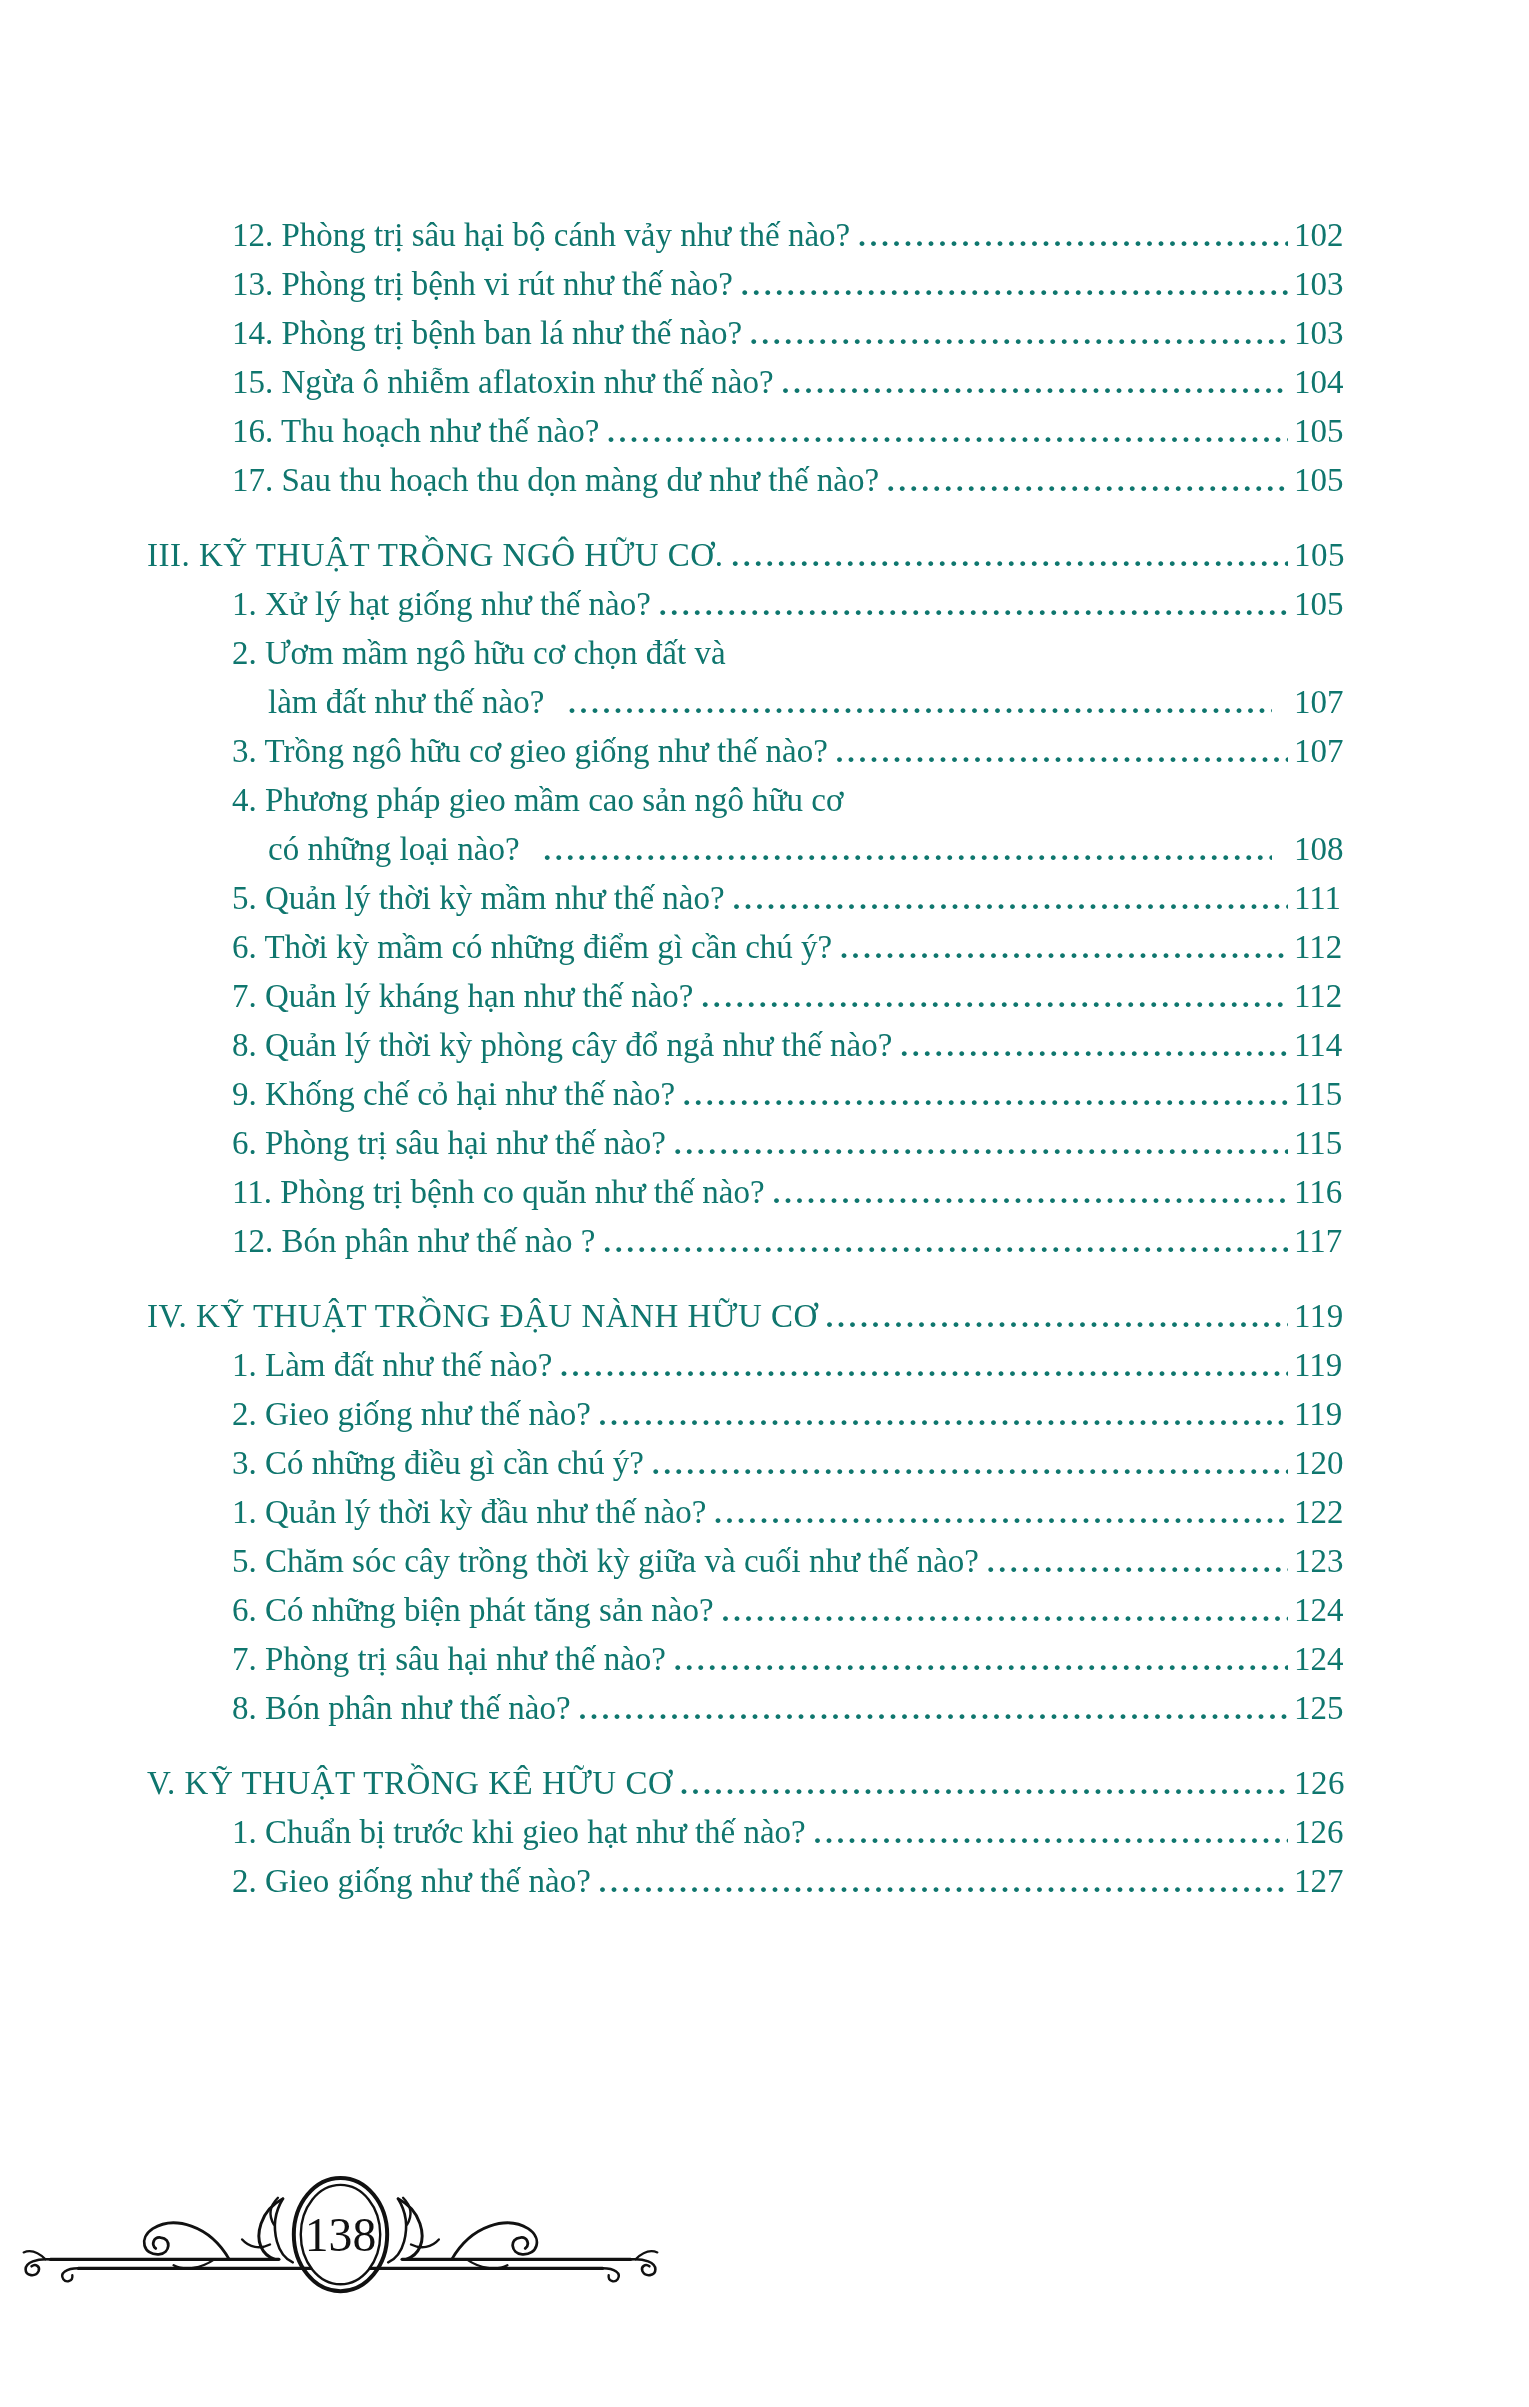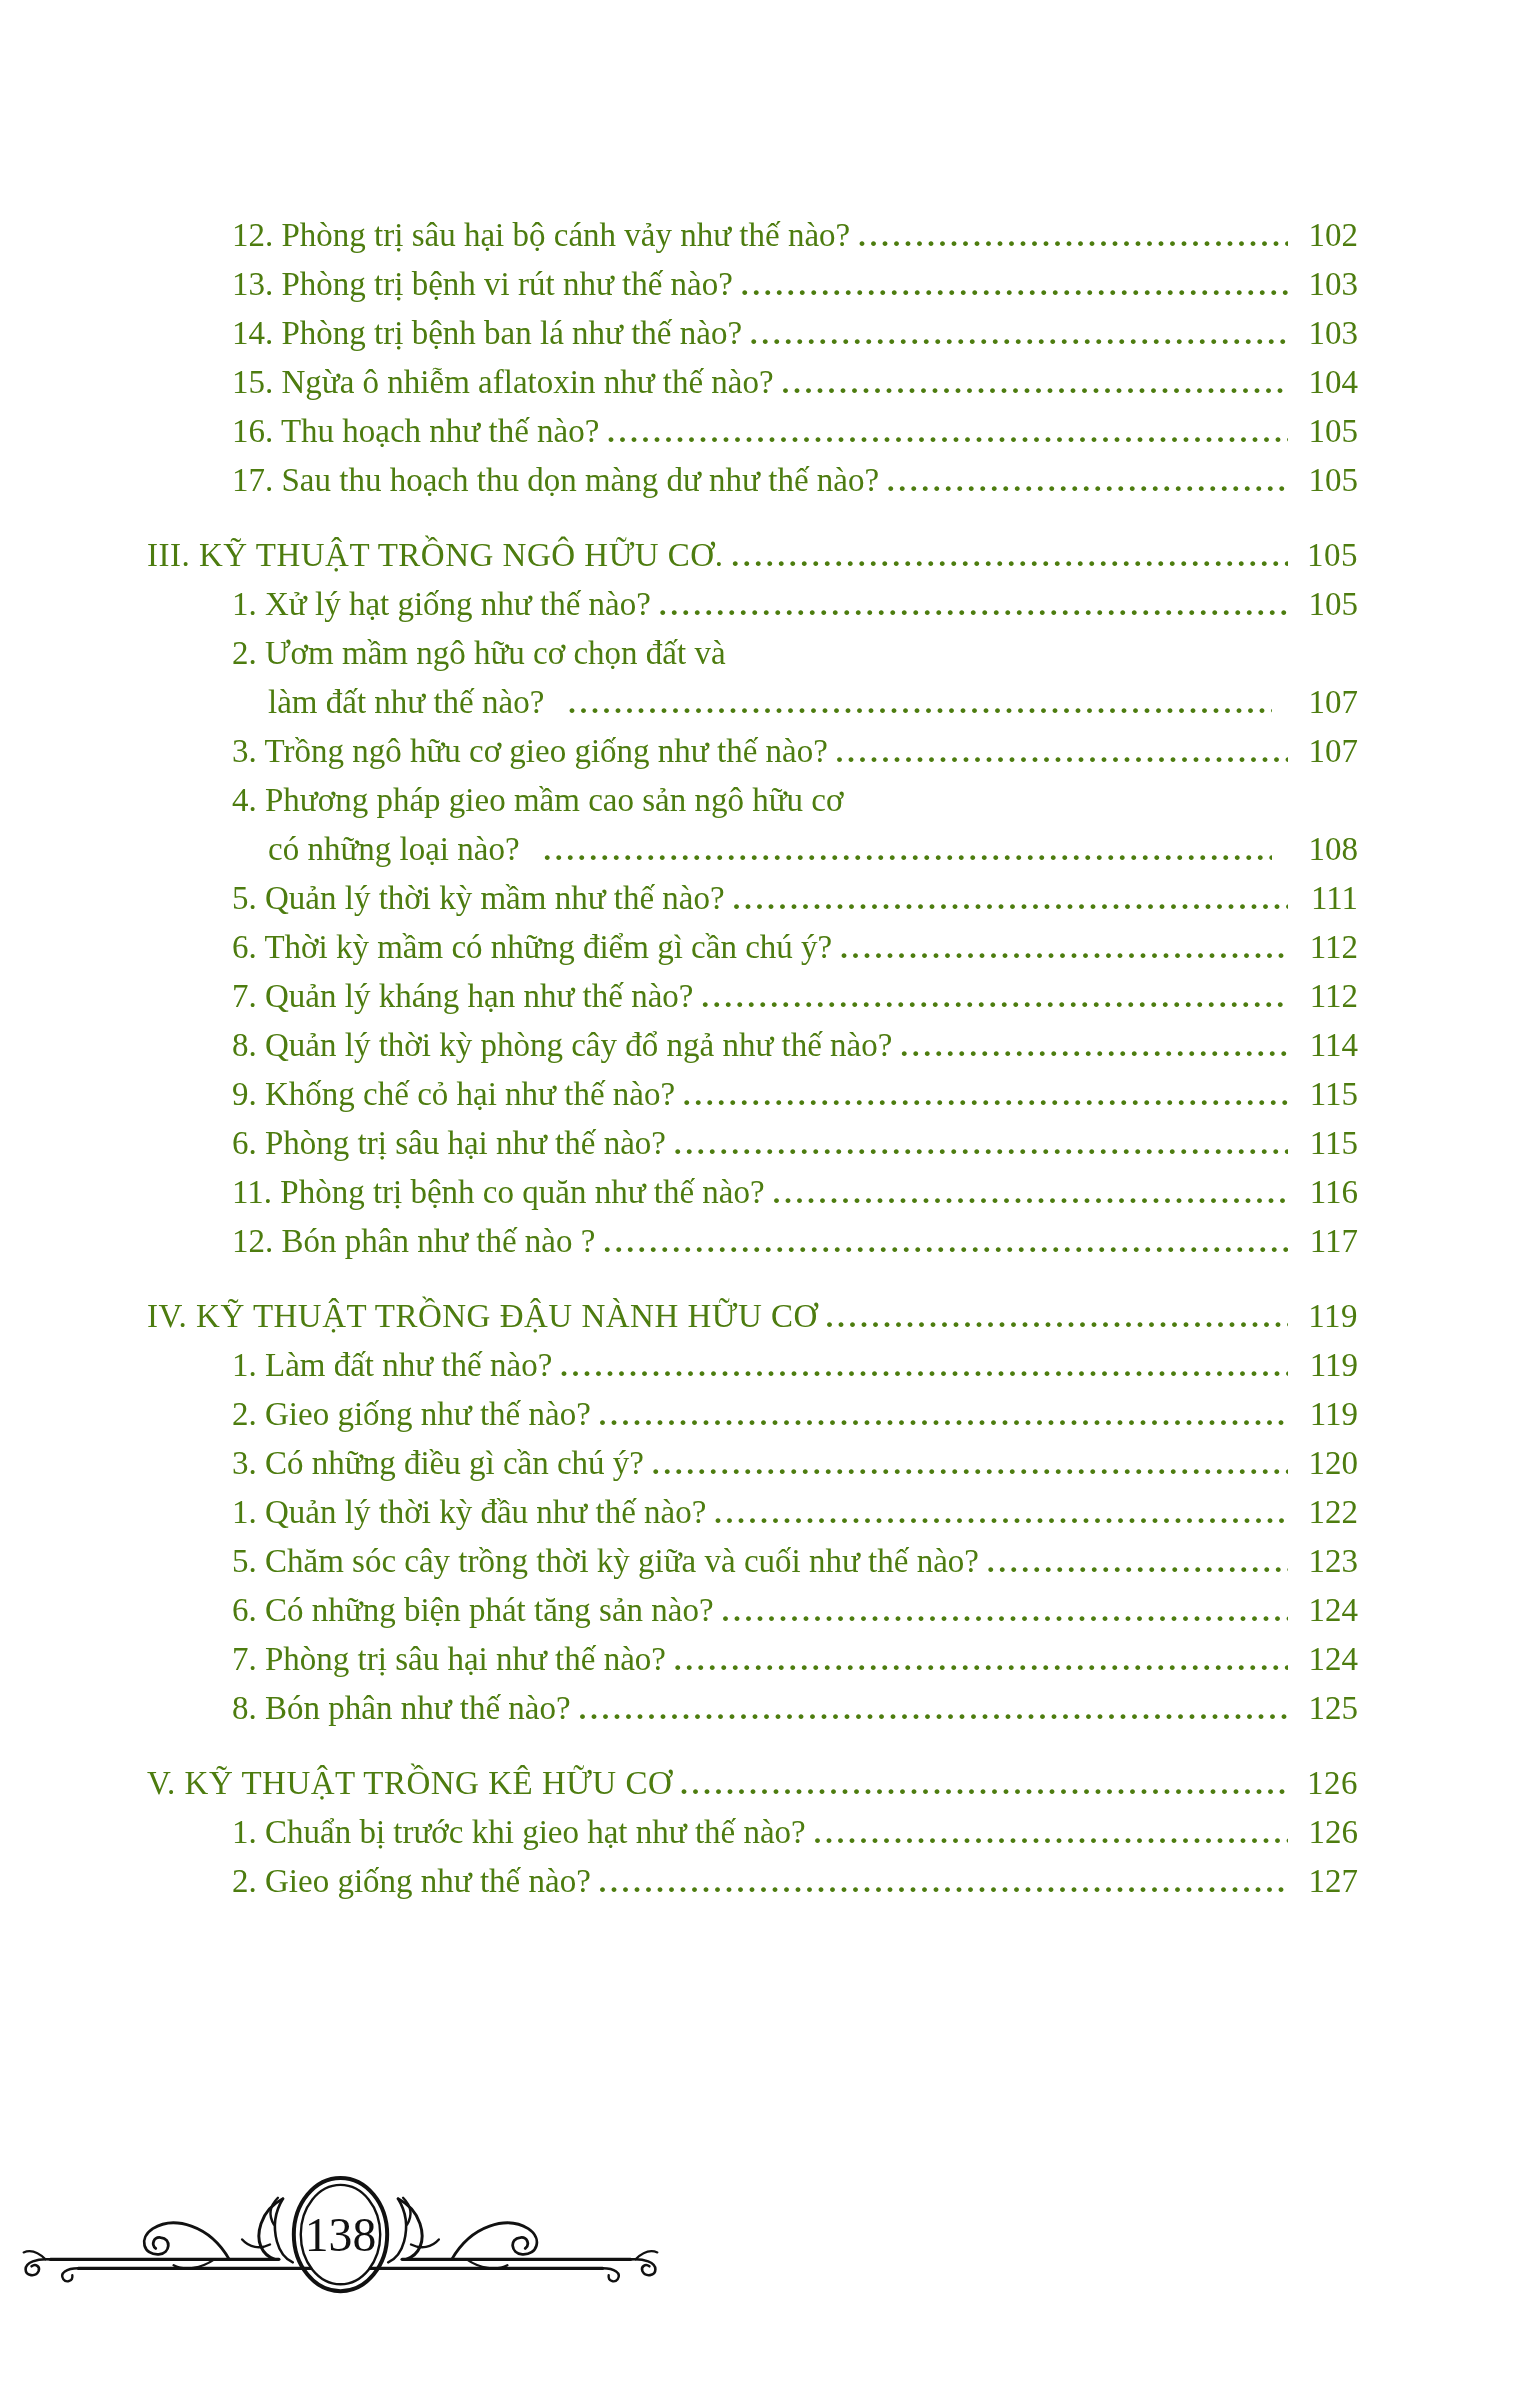--- a/index.html
+++ b/index.html
@@ -7,21 +7,21 @@
     padding: 0;
     background: #ffffff;
   }
   .page {
     position: relative;
     width: 1529px;
     height: 2408px;
     background: #ffffff;
     overflow: hidden;
     font-family: "Liberation Serif", "DejaVu Serif", serif;
-    color: #4d7c0f;
+    color: #0f766e;
   }
   .toc {
     position: absolute;
     top: 211px;
     left: 147px;
     right: 171px;
   }
   .toc-row {
     display: flex;
     align-items: baseline;
@@ -47,21 +47,20 @@
   }
   .leader::after {
     content: "..........................................................................................................................................................";
     font-weight: 700;
     letter-spacing: 4px;
     font-size: 30px;
   }
   .pagenum {
     flex: 0 0 auto;
     min-width: 64px;
-    text-align: right;
   }
   .footer {
     position: absolute;
     top: 2165px;
     left: 12px;
     width: 100%;
     display: flex;
     justify-content: flex-start;
   }
   .ornament-svg { display: block; }

